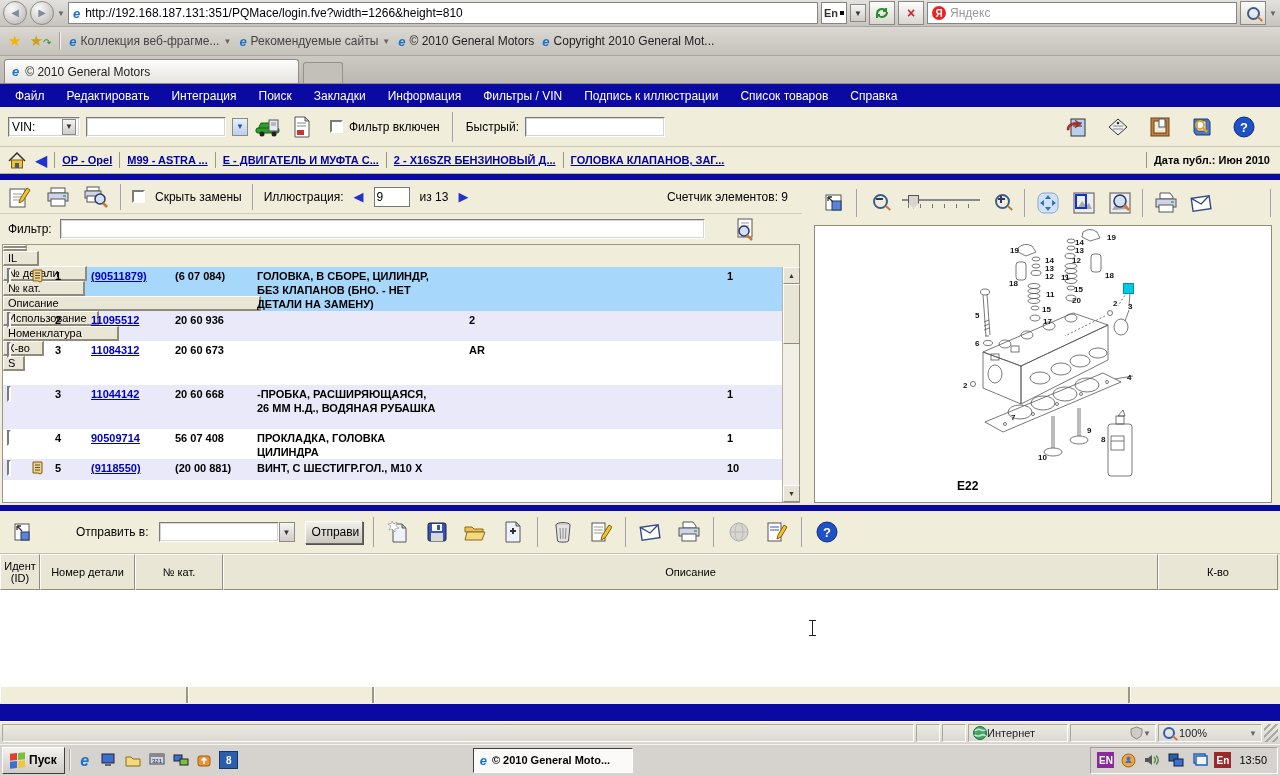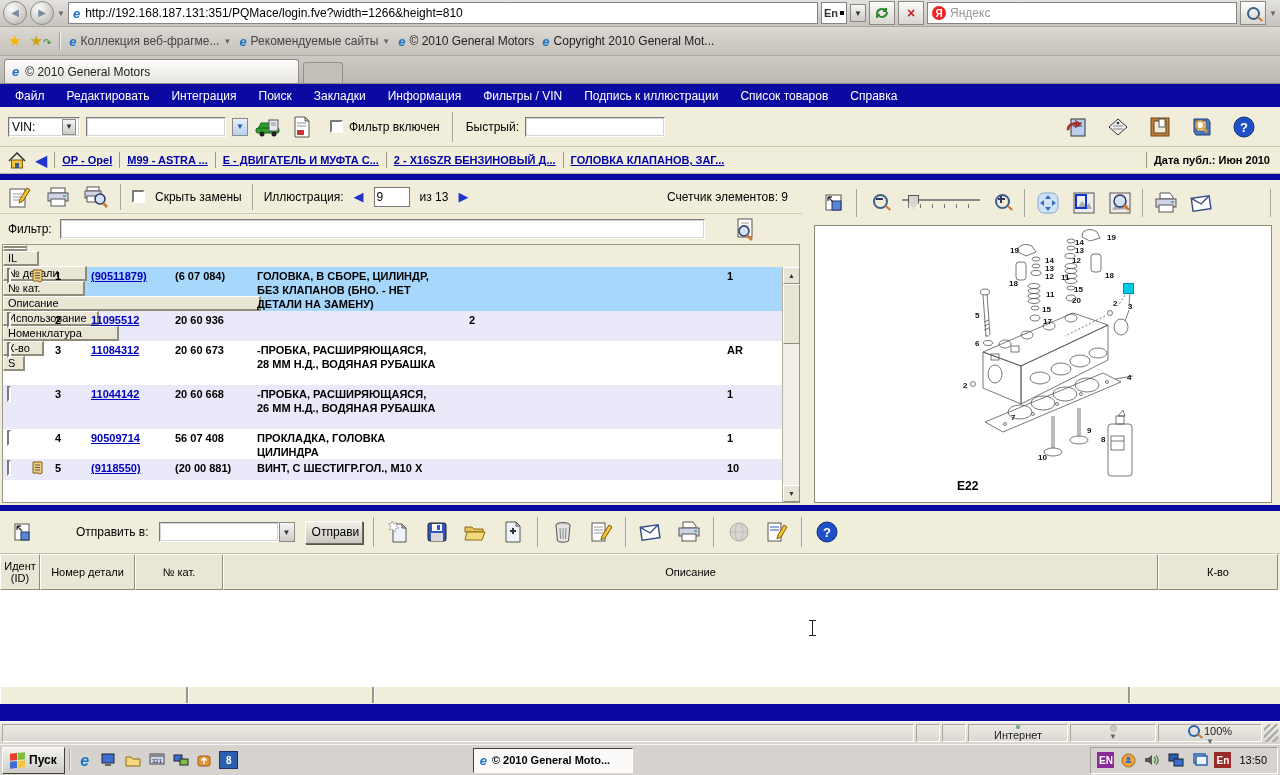--- a/index.html
+++ b/index.html
@@ -119,21 +119,21 @@
   .ibeam:before{content:"";position:absolute;left:4px;top:0;width:1px;height:16px;background:#222;}
   .ibeam:after{content:"";position:absolute;left:1px;top:0;width:7px;height:1px;background:#222;box-shadow:0 15px 0 #222;}
 
   #seg-bar{left:0;top:686px;width:1280px;height:18px;background:#f0edda;display:flex;border-top:1px solid #fff;box-sizing:border-box;}
   .seg{height:16px;border-right:2px solid #9a9785;border-left:1px solid #fff;box-sizing:border-box;}
 
   
   #status-bar{left:0;top:721px;width:1280px;height:23px;background:linear-gradient(#efede7,#d8d5cf);
     border-top:1px solid #fff;display:flex;align-items:center;gap:2px;padding:0 2px;box-sizing:border-box;}
   .pane{height:18px;border:1px solid #a9a69f;border-bottom-color:#fff;border-right-color:#fff;box-sizing:border-box;
-    display:flex;align-items:center;gap:0;padding:0 4px;font-size:11px;color:#222;flex-direction:column;}
+    display:flex;align-items:center;gap:0;padding:0 4px;font-size:11px;color:#222;}
   .grip{width:14px;height:18px;background:
     repeating-linear-gradient(135deg,transparent 0 3px,#aaa 3px 5px);}
 
   #taskbar{left:0;top:744px;width:1280px;height:31px;background:#d6d3ce;border-top:1px solid #f5f4f2;
     display:flex;align-items:center;gap:4px;padding:0 2px;box-sizing:border-box;}
   .startbtn{height:25px;display:flex;align-items:center;gap:4px;padding:0 7px;
     background:linear-gradient(#f4f2ee,#cfccc6);border:1px solid #404040;border-top-color:#fff;border-left-color:#fff;font-weight:bold;font-size:12px;}
   .winlogo{width:15px;height:15px;display:grid;grid-template-columns:7px 7px;grid-template-rows:7px 7px;gap:1px;transform:skewY(-6deg);}
   .winlogo i{display:block;}
   .ql{width:20px;height:20px;display:flex;align-items:center;justify-content:center;}
@@ -426,23 +426,20 @@
         <div class="pcell" style="width:41px;">2</div>
         <div class="pcell" style="width:22px;"></div>
       </div>
 
       <div class="prow" style="height:44px;">
         <div class="pcell" style="width:24px;"><span class="cb"></span></div>
         <div class="pcell" style="width:24px;"></div>
         <div class="pcell" style="width:36px;">3</div>
         <div class="pcell" style="width:84px;"><a class="plink">11084312</a></div>
         <div class="pcell" style="width:82px;">20 60 673</div>
-        <div class="pcell" style="width:258px;">
-            <div class="desc-inner">-ПРОБКА, РАСШИРЯЮЩАЯСЯ, 28 ММ Н.Д., ВОДЯНАЯ РУБАШКА</div>
-          </div>
         <div class="pcell" style="width:96px;"></div>
         <div class="pcell" style="width:116px;"></div>
         <div class="pcell" style="width:41px;">AR</div>
         <div class="pcell" style="width:22px;"></div>
       </div>
 
       <div class="prow alt" style="height:44px;">
         <div class="pcell" style="width:24px;"><span class="cb"></span></div>
         <div class="pcell" style="width:24px;"></div>
         <div class="pcell" style="width:36px;">3</div>

